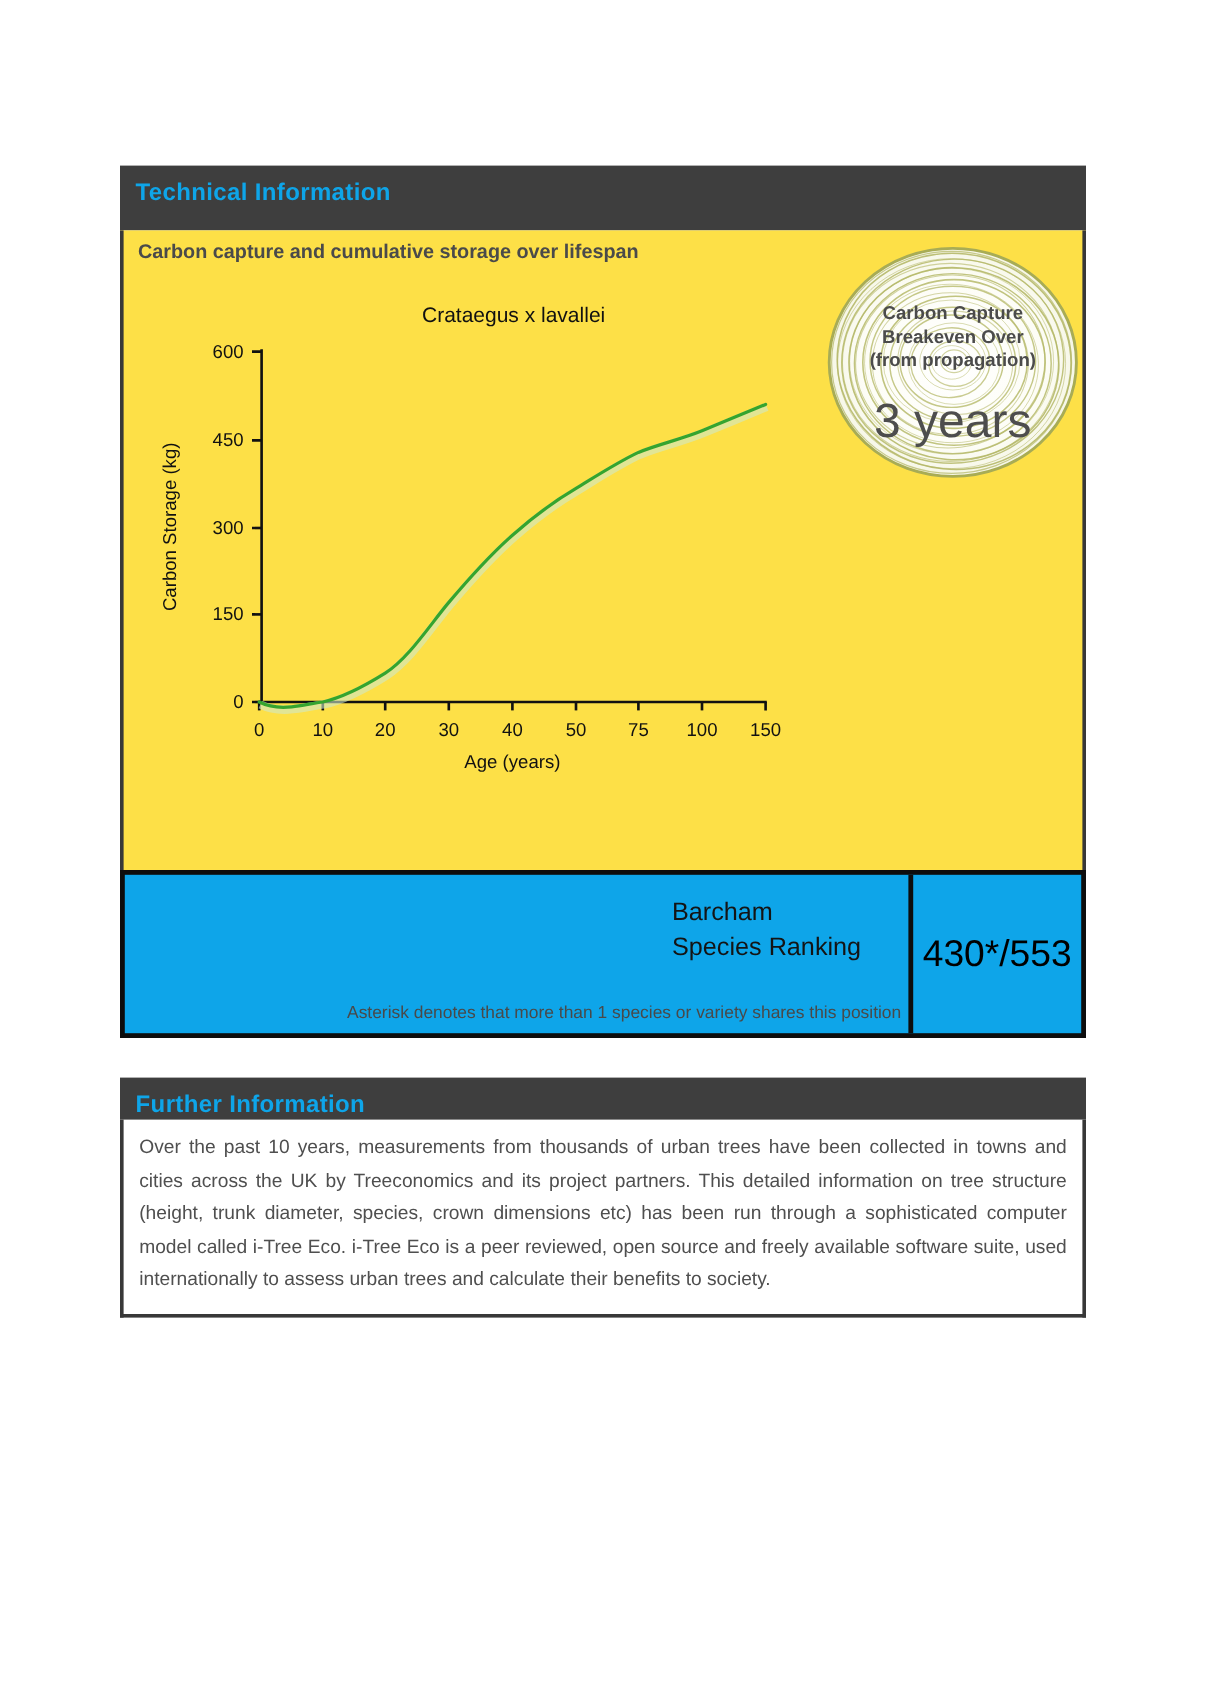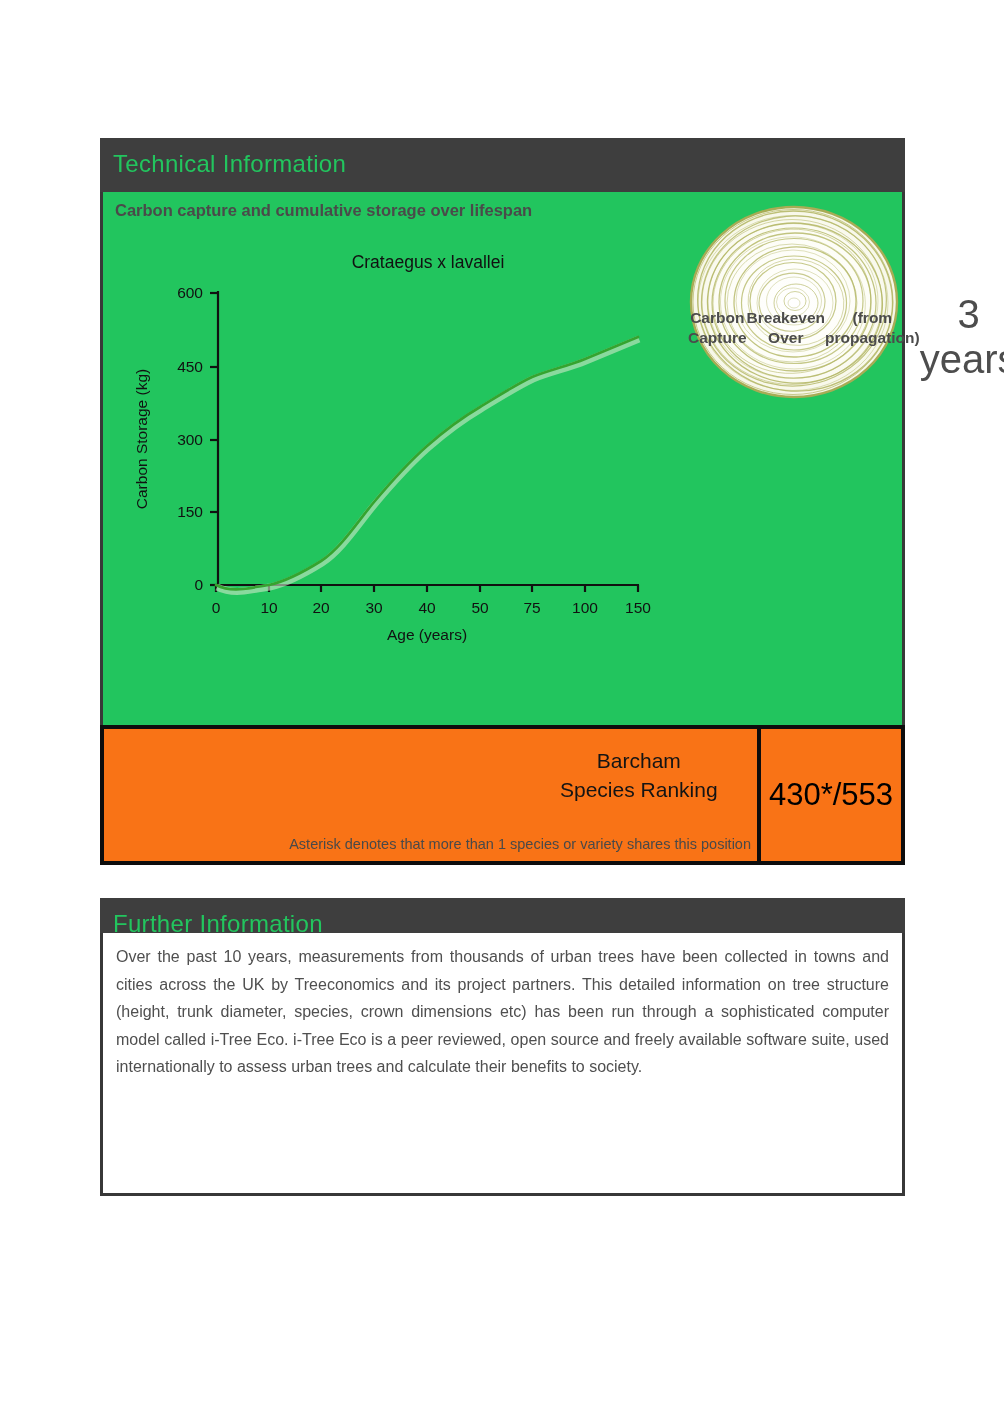--- a/index.html
+++ b/index.html
@@ -1,47 +1,47 @@
 <!DOCTYPE html>
 <html><head>
 <meta charset="utf-8">
 <style>
   html,body{margin:0;padding:0;background:#ffffff;}
   body{width:1004px;height:1421px;position:relative;overflow:hidden;
        font-family:"Liberation Sans","DejaVu Sans",sans-serif;color:#333;}
   .doc{position:absolute;left:100px;top:138px;width:805px;}
   
-  .bar{background:#3e3e3e;color:#22c55e;box-sizing:border-box;
-       padding:12px 0 0 13px;font-size:24px;letter-spacing:.3px;}
+  .bar{background:#3e3e3e;color:#0ea5e9;box-sizing:border-box;
+       padding:12px 0 0 13px;font-size:20px;letter-spacing:.3px;font-weight:bold;}
   .bar1{position:absolute;left:0;top:0;width:805px;height:54px;}
   .bar2{position:absolute;left:0;top:760px;width:805px;height:65px;}
   
   .tech-box{position:absolute;left:0;top:54px;width:805px;height:606px;
-            background:#22c55e;border:3px solid #383838;border-top:none;box-sizing:border-box;}
+            background:#fde047;border:3px solid #383838;border-top:none;box-sizing:border-box;}
   .section-heading{position:absolute;left:12px;top:9px;font-size:16.5px;font-weight:bold;color:#4a4a4a;}
   .chart-svg{position:absolute;left:24px;top:50px;}
   .badge-svg{position:absolute;left:585px;top:13px;}
   .badge-text{position:absolute;left:585px;top:13px;width:212px;height:198px;
-              display:flex;flex-direction:row;align-items:center;text-align:center;
+              display:flex;flex-direction:column;align-items:center;text-align:center;
               box-sizing:border-box;padding-top:47px;}
   .badge-line{font-size:15.5px;font-weight:bold;color:#4b4b4b;line-height:19.5px;}
   .badge-value{margin-top:18px;font-size:40px;color:#4d4d4d;}
   .chart-desc{position:absolute;left:13px;top:478px;width:777px;
               font-size:15.5px;line-height:22px;color:#4a4a4a;}
   
   .rank-box{position:absolute;left:0;top:587px;width:805px;height:140px;
-            background:#f97316;border:4px solid #0d0d0d;box-sizing:border-box;display:flex;text-align:center;}
+            background:#0ea5e9;border:4px solid #0d0d0d;box-sizing:border-box;display:flex;}
   .rank-left{flex:1;position:relative;}
   .rank-label{position:absolute;left:456px;top:17px;font-size:21px;color:#141414;line-height:29px;}
   .rank-footnote{position:absolute;right:6px;bottom:9px;font-size:14.5px;color:#494949;}
   .rank-right{width:144px;border-left:4px solid #0d0d0d;box-sizing:border-box;
               display:flex;align-items:center;justify-content:center;}
   .rank-value{font-size:31px;color:#000;}
   
-  .fi-box{position:absolute;left:0;top:795px;width:805px;height:263px;
+  .fi-box{position:absolute;left:0;top:795px;width:805px;height:165px;
           background:#fff;border:3px solid #383838;border-top:none;box-sizing:border-box;
           padding:10px 13px 0 13px;}
   .fi-par{font-size:16px;line-height:27.5px;color:#4f4f4f;text-align:justify;margin:0;}
   .fi-link{font-size:16px;line-height:27px;color:#4f4f4f;margin-top:27px;}
   svg text{font-family:"Liberation Sans","DejaVu Sans",sans-serif;}
 </style>
 </head>
 <body>
 
 <div class="doc">

